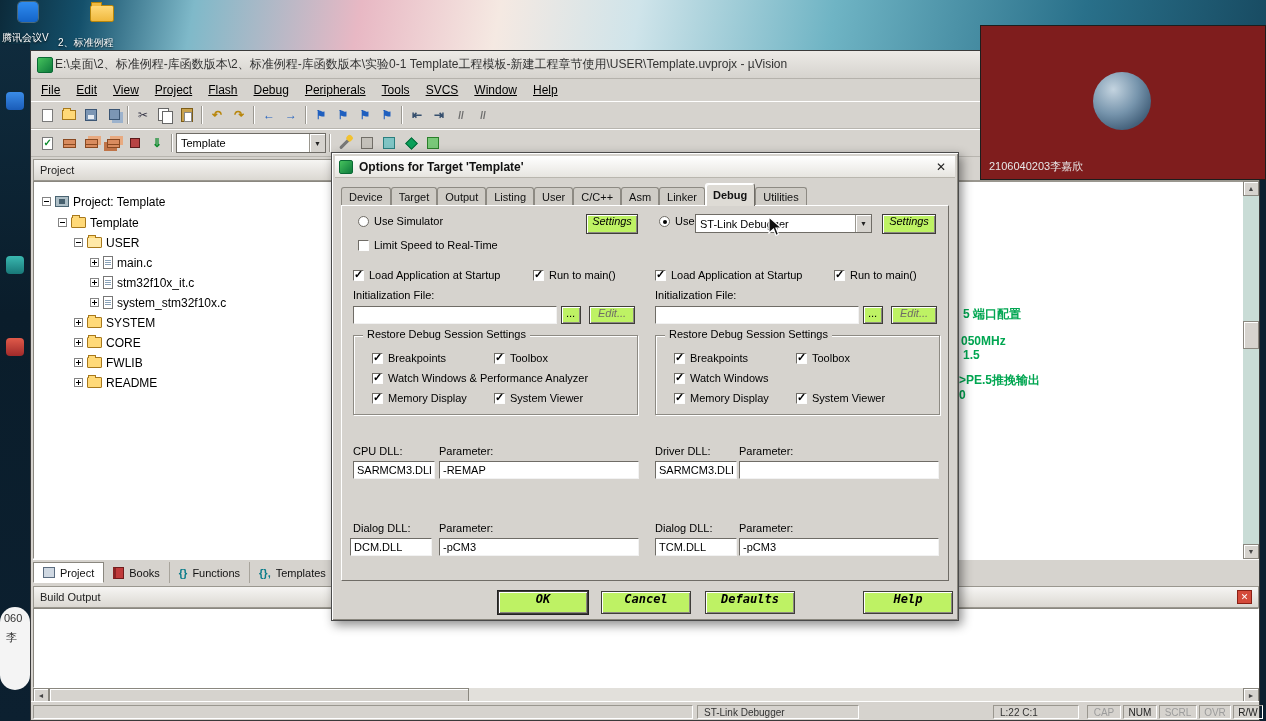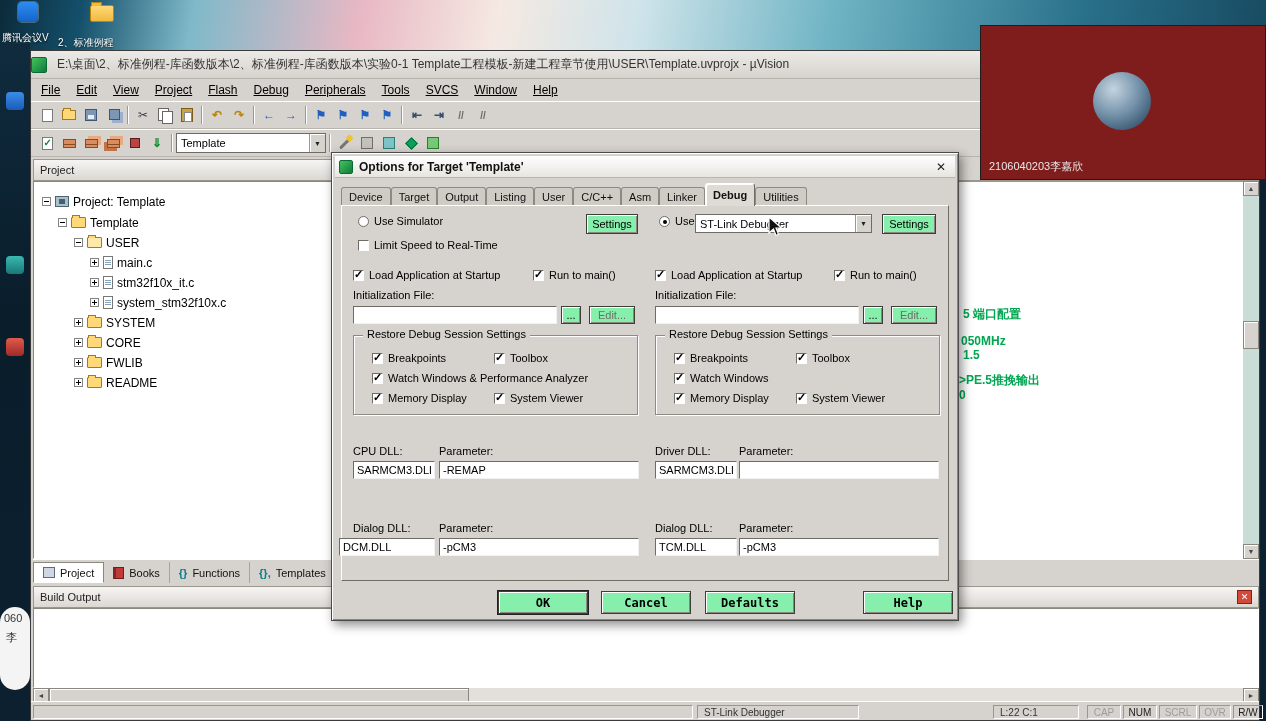--- a/index.html
+++ b/index.html
@@ -22,22 +22,22 @@
   .dicon-folder::before { content:""; position:absolute; top:-4px; left:0; width:9px; height:3px;
     background:#f0b93f; border:1px solid #b8860b; border-bottom:none; }
   .strip-icon { position: absolute; left: 6px; width: 18px; height: 18px; border-radius: 4px; }
   .lwhite { position: absolute; left: 0; top: 607px; width: 30px; height: 83px; background: #f4f4f4; border-radius: 15px; }
   .lwhite-label { position: absolute; font-size: 11px; color: #333; }
 
   
   .uvwin { position: absolute; left: 30px; top: 50px; width: 1230px; height: 671px;
     background: #d6d3ce; border: 1px solid #3a3a3a; }
   .titlebar { position: absolute; left: 0; top: 0; right: 0; height: 28px;
-    background: linear-gradient(#eceae6,#d6d3ce); display: flex; align-items: center; gap: 10px;
-    padding: 0 0; border-bottom: 1px solid #b5b2ac; }
+    background: linear-gradient(#eceae6,#d6d3ce); display: flex; align-items: center; gap: 2px;
+    padding: 0 6px; border-bottom: 1px solid #b5b2ac; }
   .uvicon { width: 16px; height: 16px; flex: none; border-radius: 2px;
     background: linear-gradient(135deg,#45c25c,#0e7a3c); border: 1px solid #0a6a34; }
   .title-text { font-size: 12px; color: #333; white-space: nowrap; overflow: hidden; }
   .menubar { position: absolute; left: 0; top: 28px; right: 0; height: 22px; display: flex;
     align-items: center; padding-left: 2px; background: #d6d3ce; text-decoration: underline; }
   .menu-item { font-size: 12px; color: #000; padding: 2px 8px; }
   .toolbar { position: absolute; left: 0; right: 0; display: flex; align-items: center; padding: 0 5px;
     background: #d6d3ce; border-top: 1px solid #fff; border-bottom: 1px solid #b8b5af; }
   #toolbar1 { top: 50px; height: 28px; }
   #toolbar2 { top: 78px; height: 28px; }
@@ -171,23 +171,23 @@
   .lbl { position: absolute; font-size: 11px; color: #000; white-space: nowrap; }
   .cb, .radio { position: absolute; display: flex; align-items: center; gap: 5px; font-size: 11px; color: #000; white-space: nowrap; }
   .cbbox { width: 11px; height: 11px; background: #fff; border: 1px solid #6f6c66;
     border-right-color: #fdfdfd; border-bottom-color: #fdfdfd; position: relative; flex: none; }
   .checked .cbbox::after { content:"✓"; position:absolute; left:0px; top:-3px; font-size:11px; font-weight:bold; color:#000; }
   .rdot { width: 11px; height: 11px; border-radius: 50%; background: #fff; border: 1px solid #6f6c66; position: relative; flex: none; }
   .checked .rdot::after { content:""; position:absolute; left:3px; top:3px; width:4px; height:4px; border-radius:50%; background:#000; }
   .txt { position: absolute; background: #fff; border: 1px solid #6f6c66; border-bottom-color: #f2f2f2;
     border-right-color: #f2f2f2; font-size: 11px; font-family: "Liberation Sans", sans-serif;
     padding: 1px 3px; height: 18px; color: #000; outline: none; }
-  .btn { position: absolute; background: #86efac; border: 1px solid #3f3d39;
+  .btn { position: absolute; background: #bef264; border: 1px solid #3f3d39;
     box-shadow: inset 1px 1px 0 #fff, inset -1px -1px 0 #8a877f; font-size: 11px;
-    display: flex; align-items: center; justify-content: center; color: #000; }
+    display: flex; justify-content: center; color: #000; font-style: italic; }
   .dlg-main-btn { font-family: "DejaVu Sans Mono", monospace; font-weight: bold; font-size: 12px; }
   .default-btn { box-shadow: inset 1px 1px 0 #fff, inset -1px -1px 0 #8a877f, 0 0 0 1px #222; }
   .group { position: absolute; border: 1px solid #8d8a83; box-shadow: inset 1px 1px 0 #fff, 1px 1px 0 #fff; }
   .group .gt { position: absolute; top: -8px; left: 9px; background: #d6d3ce; padding: 0 4px; font-size: 11px; white-space: nowrap; }
 
   
   .webcam { position: absolute; left: 980px; top: 25px; width: 286px; height: 155px; background: #7f1d1d;
     border: 1px solid #1d1d1d; z-index: 60; }
   .avatar { position: absolute; left: 112px; top: 46px; width: 58px; height: 58px; border-radius: 50%;
     background: radial-gradient(circle at 35% 30%, #c4d4e0, #7694ac 45%, #45627c 75%, #2e4658); }
@@ -541,21 +541,21 @@
       </div>
     </div>
 
     <div class="lbl" style="left:21px;top:292px">CPU DLL:</div>
     <div class="lbl" style="left:107px;top:292px">Parameter:</div>
     <input class="txt" style="left: 21px; top: 308px; width: 82px;" value="SARMCM3.DLL">
     <input class="txt" style="left: 107px; top: 308px; width: 200px;" value="-REMAP">
 
     <div class="lbl" style="left:21px;top:369px">Dialog DLL:</div>
     <div class="lbl" style="left:107px;top:369px">Parameter:</div>
-    <input class="txt" style="left: 7px; top: 385px; width: 96px;" value="DCM.DLL">
+    <input class="txt" style="left: 18px; top: 385px; width: 82px;" value="DCM.DLL">
     <input class="txt" style="left: 107px; top: 385px; width: 200px;" value="-pCM3">
 
     <div class="radio checked" style="left:327px;top:62px">
       <span class="rdot"></span>
       <span>Use:</span>
     </div>
     <div class="combo" style="position:absolute;left:363px;top:61px;width:177px;height:19px">
       <span>ST-Link Debugger</span>
       <span class="arrow">▼</span>
     </div>

